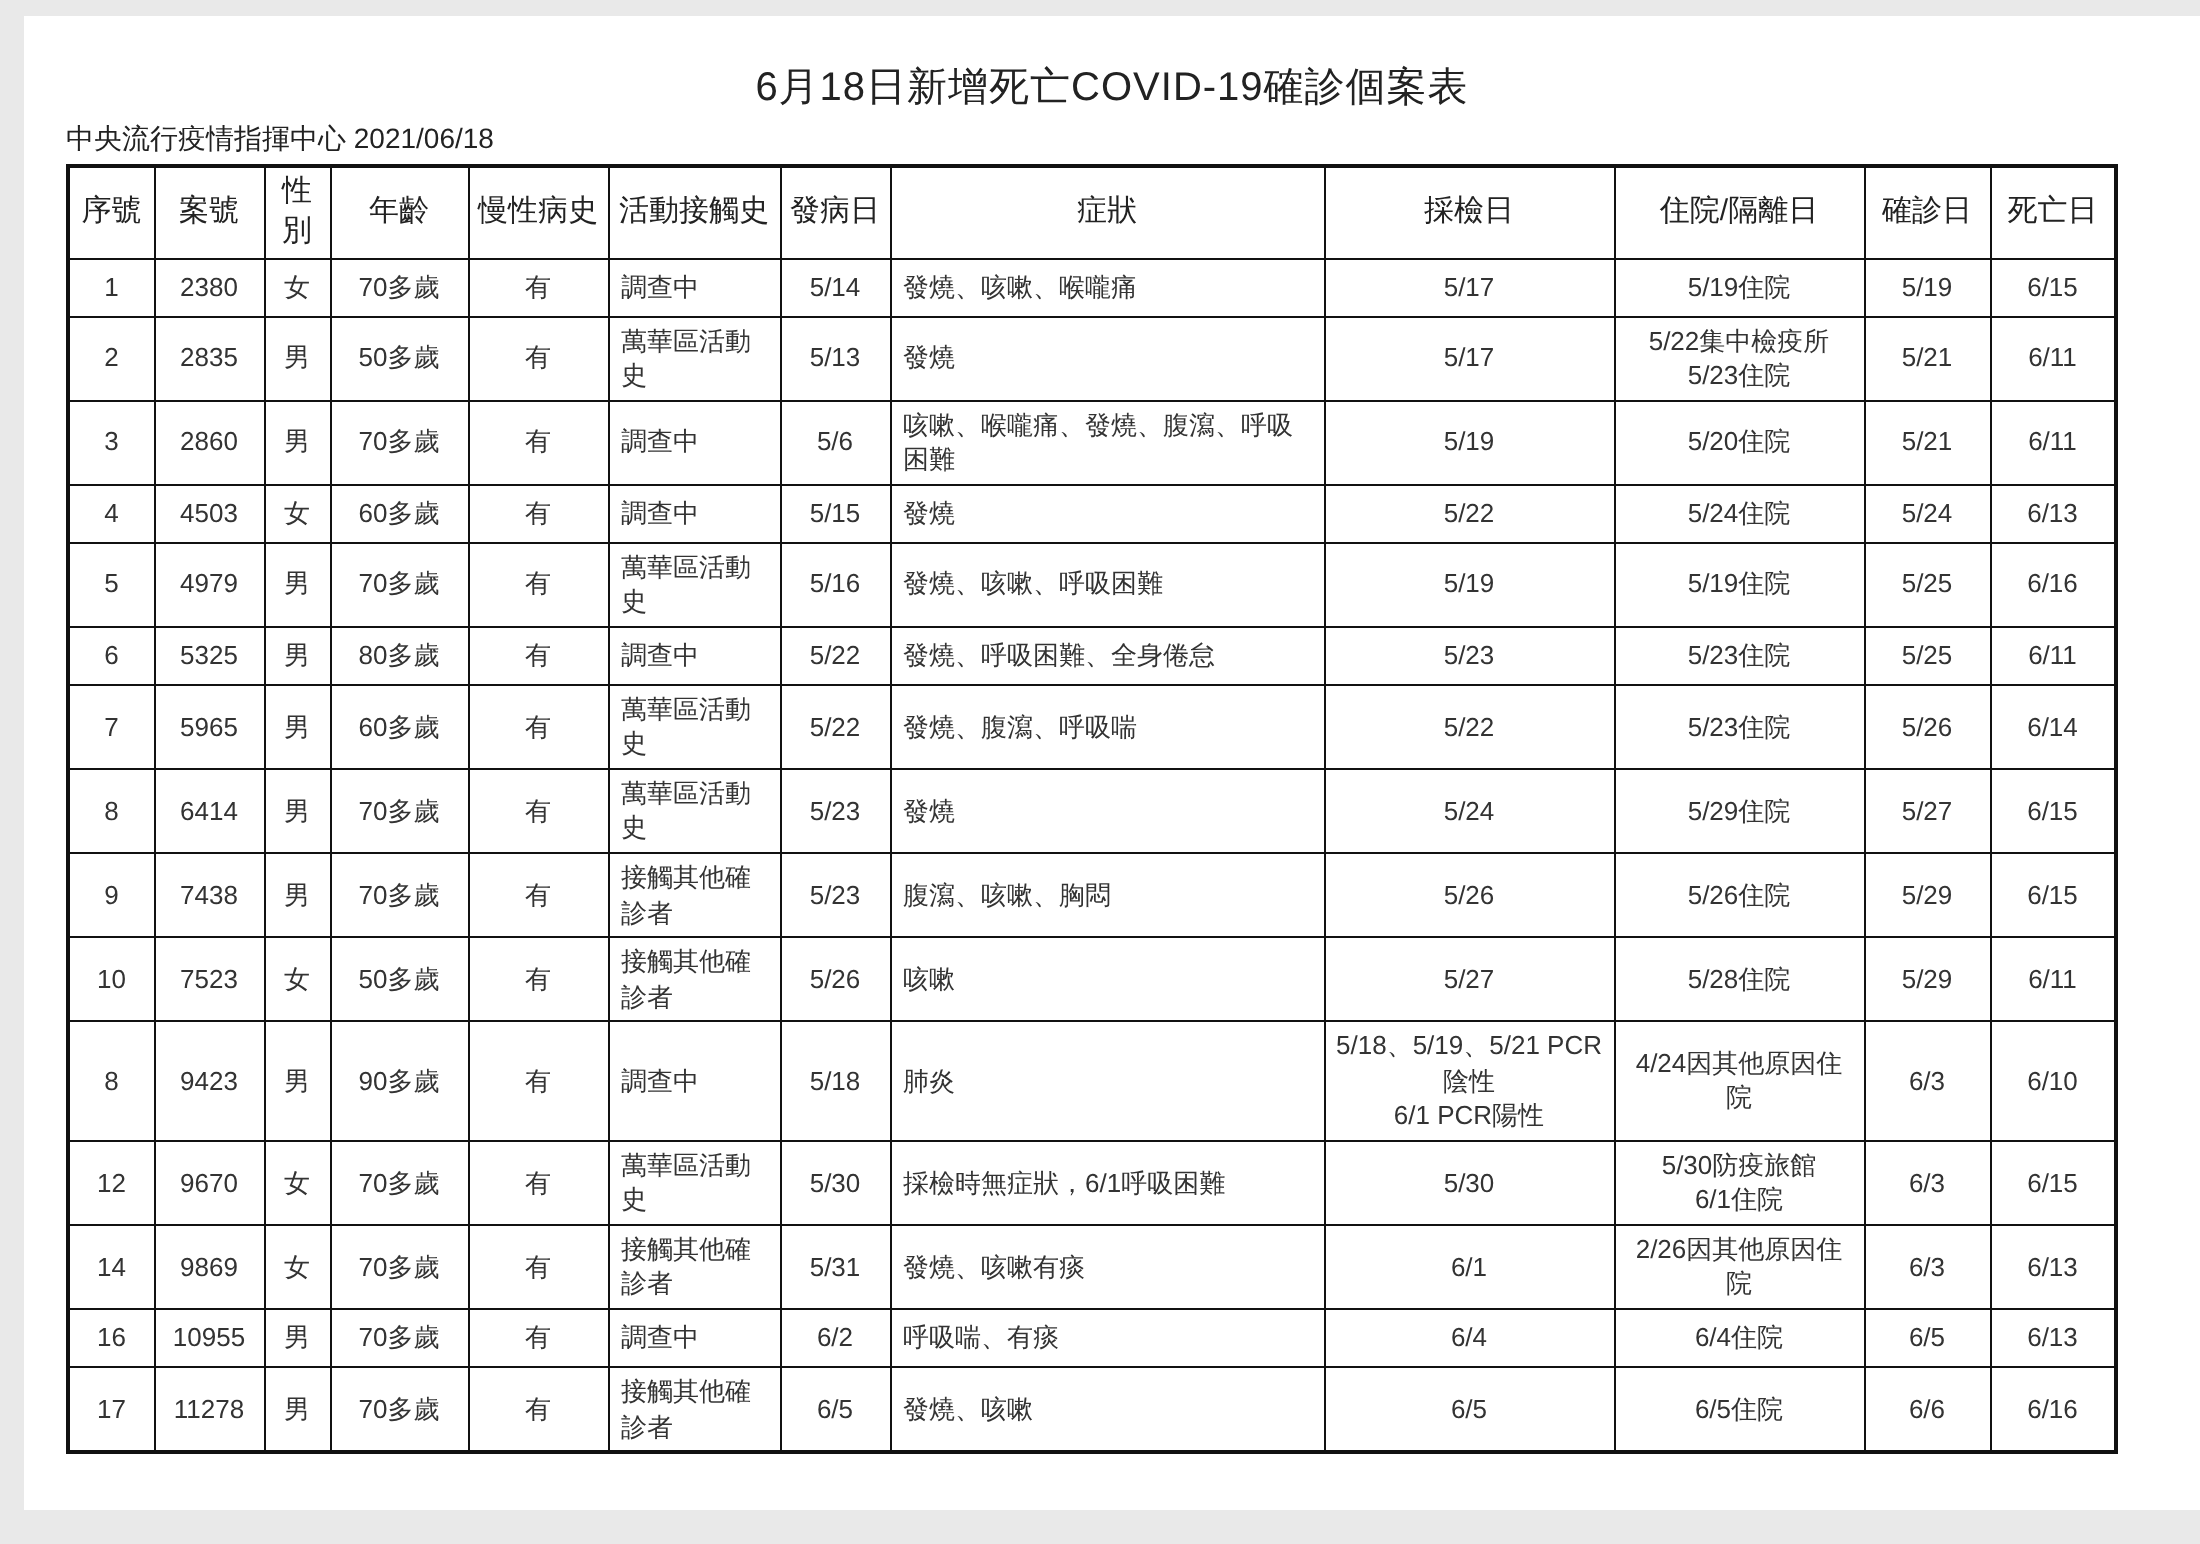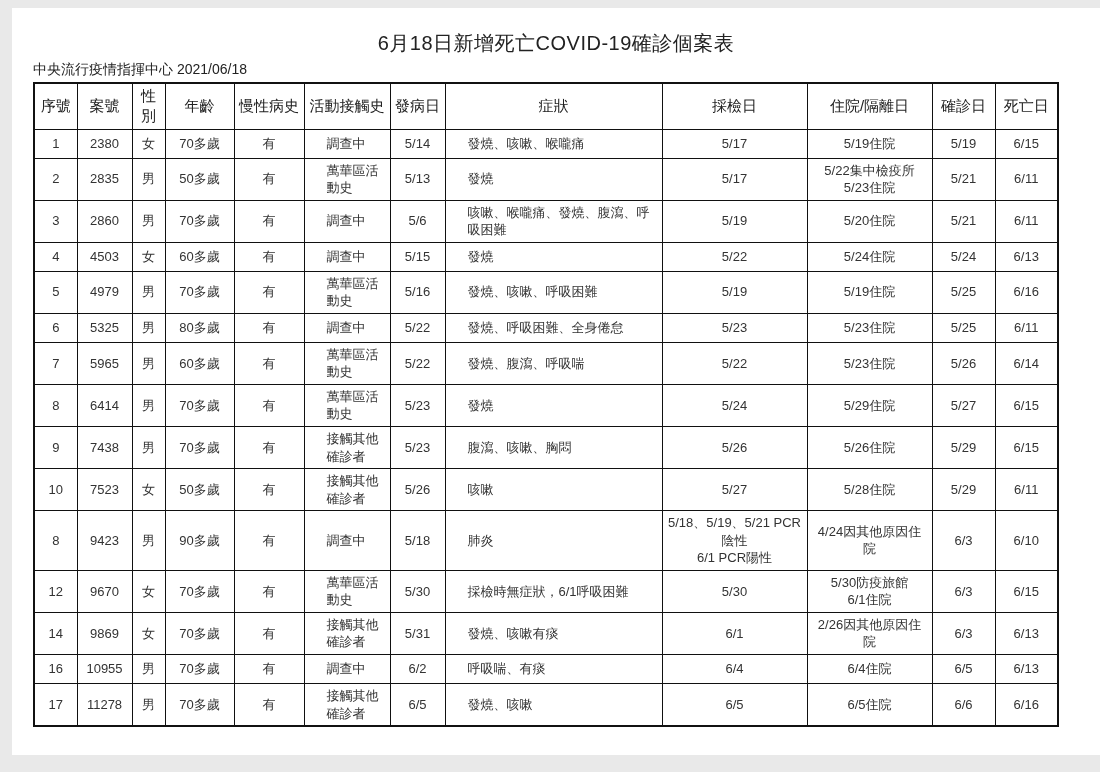--- a/index.html
+++ b/index.html
@@ -51,21 +51,21 @@
     font-size: 15px;
     font-weight: normal;
     color: #222;
     height: 26px;
     padding: 2px 2px;
   }
   .case-table td { height: 29px; }
   .case-table td:nth-child(6),
   .case-table td:nth-child(8) {
     text-align: left;
-    padding-left: 22px;
+    padding-left: 6px;
   }
 </style>
 </head>
 <body>
 
 <div class="page">
   <div class="title">6月18日新增死亡COVID-19確診個案表</div>
   <div class="source-line">中央流行疫情指揮中心 2021/06/18</div>
 
   <table class="case-table">

